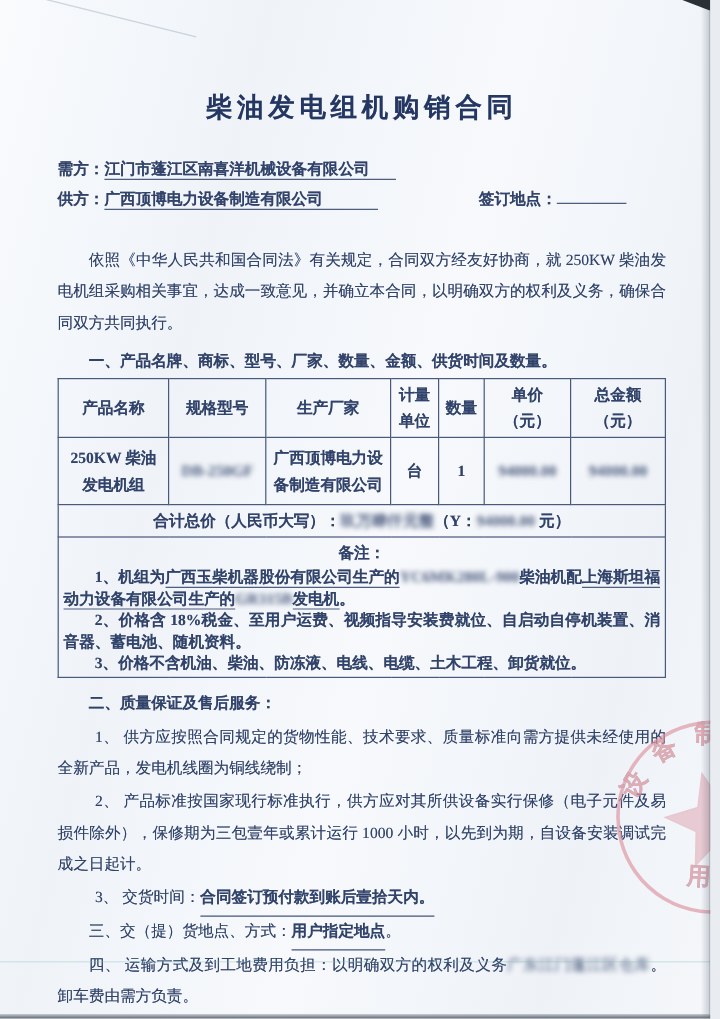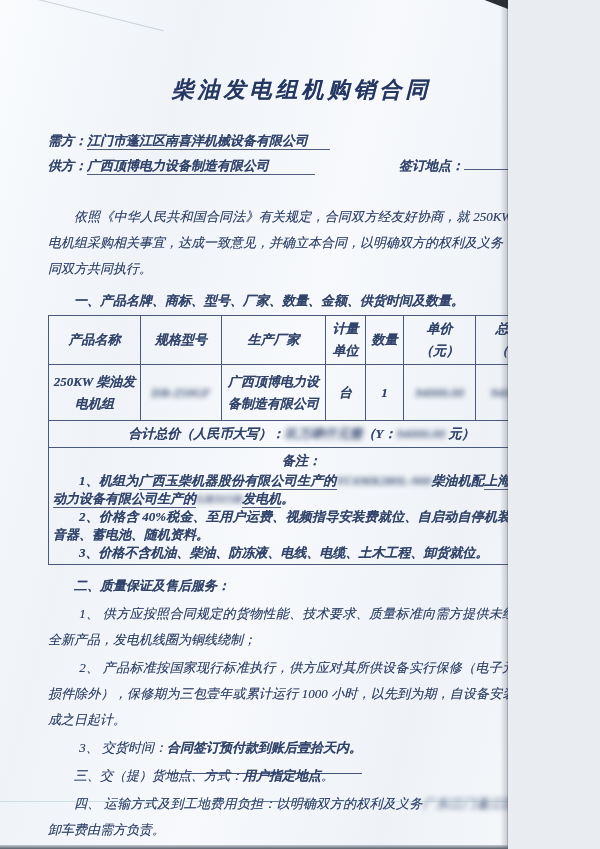--- a/index.html
+++ b/index.html
@@ -1,22 +1,21 @@
 <!DOCTYPE html>
 <html><head>
 <meta charset="utf-8">
 <style>
   html,body{margin:0;padding:0;}
   body{width:600px;height:849px;overflow:hidden;background:#e9ecf1;}
   .page{
-    position:relative;width:508px;height:849px;overflow:hidden;
+    position:relative;width:592px;height:849px;overflow:hidden;
     background:linear-gradient(104deg,#f9fbfd 0%,#eff3f8 28%,#f7f9fc 55%,#eef2f7 82%,#f5f7fa 100%);
     font-family:"Liberation Serif","DejaVu Serif",serif;
     color:#31436a;
-    font-style:italic;
   }
   .page *{box-sizing:border-box;}
   .ink{color:#31436a;text-shadow:0 0 .5px rgba(49,67,106,.55);}
   .content{position:absolute;left:48px;top:0;width:507px;font-size:13px;line-height:26px;}
   .title{margin-top:74px;text-align:center;font-size:22px;font-weight:bold;letter-spacing:4px;color:#243662;line-height:32px;}
   .parties{margin-top:22px;font-weight:600;}
   .party-line{position:relative;height:25px;white-space:nowrap;}
   .u{border-bottom:1.4px solid rgba(49,67,106,.85);padding-bottom:1px;}
   .u-pad{padding-right:22px;}
   .u-pad-wide{padding-right:46px;}
@@ -30,21 +29,21 @@
     font-size:13px;line-height:22px;font-weight:600;
   }
   table.goods th{height:48px;font-weight:bold;}
   table.goods td.datarow{height:56px;}
   td.leftcell{text-align:left;padding-left:8px;}
   td.notes-cell{text-align:left;padding:3px 8px 6px 8px;font-weight:600;}
   .note-p{text-indent:2em;text-align:justify;line-height:18px;margin:0;}
   .rd{filter:blur(2.4px);opacity:.8;}
   .clause{margin-top:2px;text-align:justify;text-indent:2em;font-weight:500;}
   .clause-num{text-indent:2.4em;}
-  .bold-u{font-weight:bold;border-bottom:1.5px solid rgba(49,67,106,.9);padding-bottom:18px;}
+  .bold-u{font-weight:bold;border-bottom:1.5px solid rgba(49,67,106,.9);padding-bottom:8px;}
   
   .edge-right{position:absolute;top:0;right:0;bottom:0;width:8px;
     background:linear-gradient(to right,rgba(70,80,98,0) 0%,rgba(70,80,98,.22) 80%,rgba(40,46,58,.45) 100%);}
   .corner-tr{position:absolute;top:0;right:0;width:30px;height:9px;background:#2b2f38;
     clip-path:polygon(100% 0,22% 0,100% 100%);}
   .edge-bottom{position:absolute;left:0;right:0;bottom:0;height:4px;
     background:linear-gradient(to bottom,rgba(120,128,140,.35),#5a606b);}
   .diag-tl{position:absolute;left:18px;top:-6px;width:150px;height:1px;background:rgba(190,200,214,.8);
     transform:rotate(14deg);transform-origin:left top;}
   .faint-rule{position:absolute;left:0;right:0;top:801px;height:1px;background:rgba(135,190,190,.35);}
@@ -100,21 +99,21 @@
       </tr>
       <tr>
         <td colspan="7" class="leftcell">
           <span>合计总价（人民币大写）：</span><span class="rd">玖万肆仟元整</span><span>（Y：</span><span class="rd">94000.00</span><span> 元）</span>
         </td>
       </tr>
       <tr>
         <td colspan="7" class="notes-cell">
           <div>备注：</div>
           <p class="note-p"><span>1、机组为</span><span class="u">广西玉柴机器股份有限公司生产的</span><span class="rd">YC6MK280L-900</span><span>柴油机配</span><span class="u">上海斯坦福动力设备有限公司生产的</span><span class="rd">GR315B</span><span class="u">发电机</span><span>。</span></p>
-          <p class="note-p">2、价格含 40%税金、至用户运费、视频指导安装费就位、自启动自停机装置、消音器、蓄电池、随机资料。</p>
+          <p class="note-p">2、价格含 18%税金、至用户运费、视频指导安装费就位、自启动自停机装置、消音器、蓄电池、随机资料。</p>
           <p class="note-p">3、价格不含机油、柴油、防冻液、电线、电缆、土木工程、卸货就位。</p>
         </td>
       </tr>
     </tbody>
       </table>
 
     <div class="h1" style="margin-top:8px">二、质量保证及售后服务：</div>
     <div class="clause clause-num">1、 供方应按照合同规定的货物性能、技术要求、质量标准向需方提供未经使用的全新产品，发电机线圈为铜线绕制；</div>
     <div class="clause clause-num">2、 产品标准按国家现行标准执行，供方应对其所供设备实行保修（电子元件及易损件除外），保修期为三包壹年或累计运行 1000 小时，以先到为期，自设备安装调试完成之日起计。</div>
     <div class="clause clause-num">

